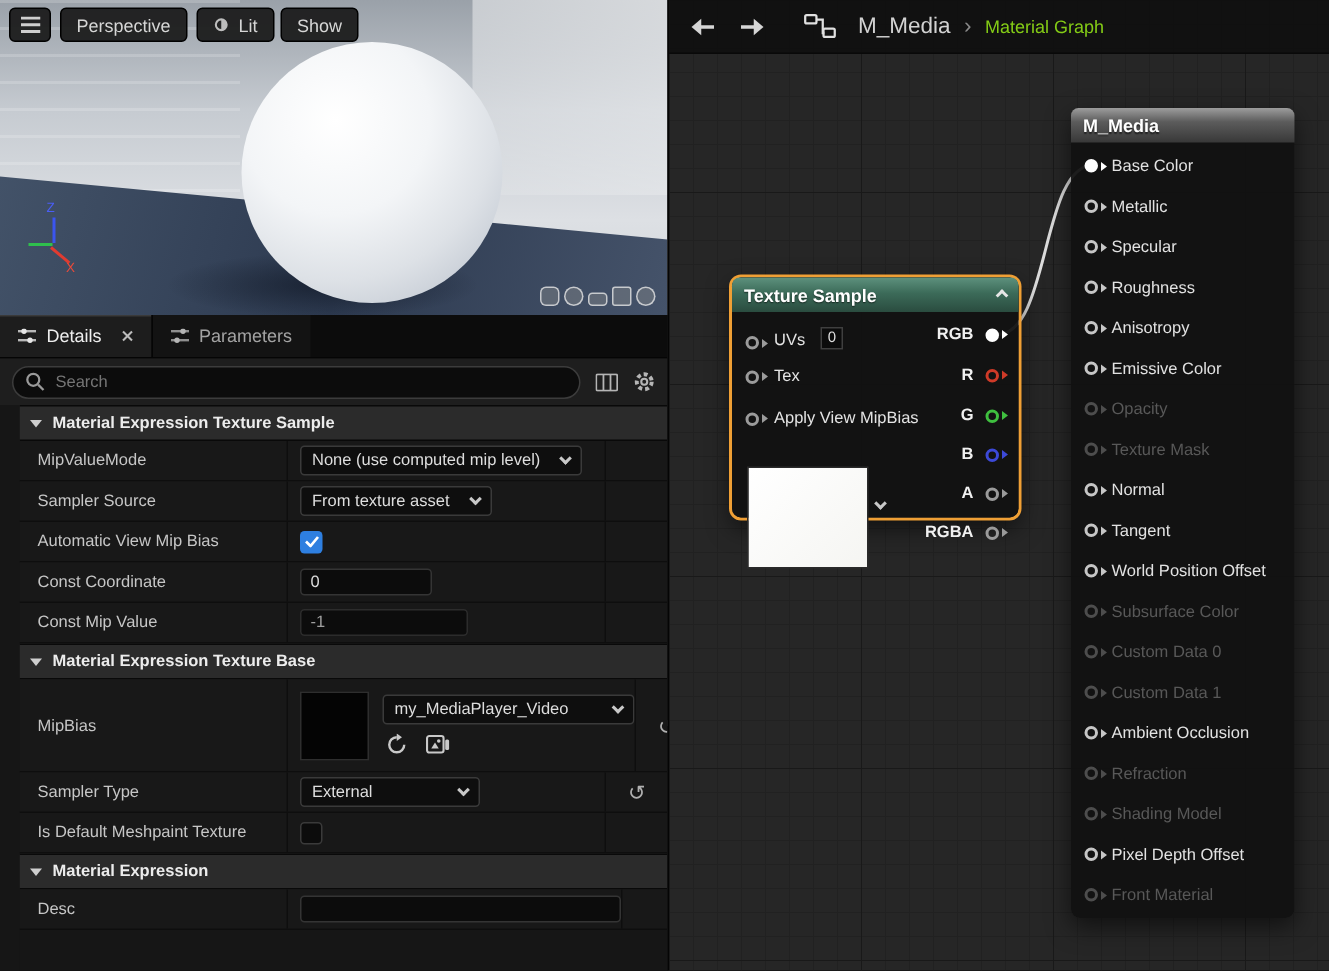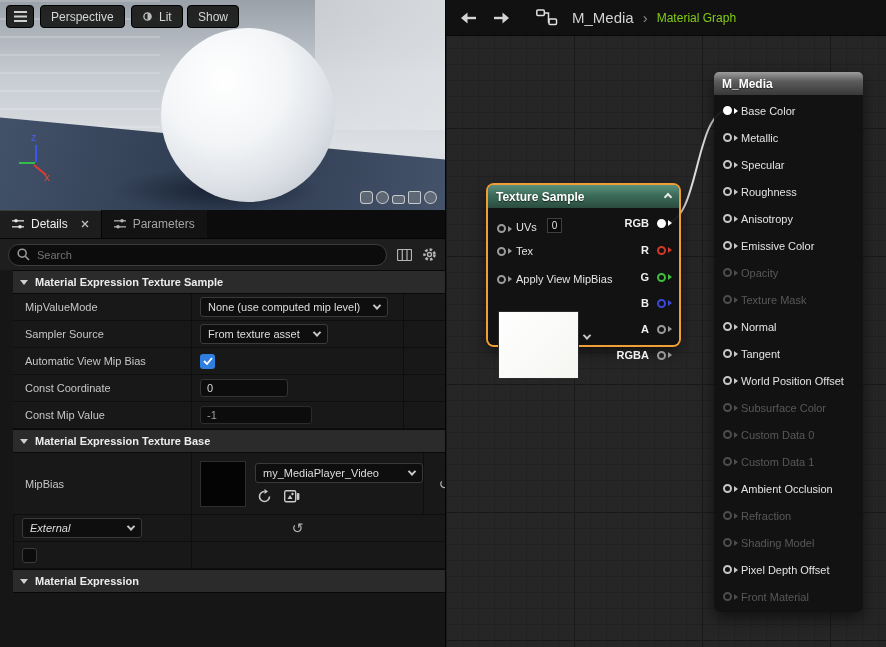--- a/index.html
+++ b/index.html
@@ -330,43 +330,52 @@
               </div>
             </div>
           </div>
         </div>
         <div class="pextra">
             <span class="reset">↺</span>
           </div>
       </div>
 
       <div class="prow">
-        <div class="pval">
-          <div class="dd" style="width:120px;font-style:italic;">
+        <div class="pname">Sampler Type</div>
+        <div class="pval">
+          <div class="dd" style="width:120px;">
             <span>External</span>
             <span class="cv down"></span>
           </div>
         </div>
         <div class="pextra">
             <span class="reset">↺</span>
           </div>
       </div>
 
       <div class="prow">
+        <div class="pname">Is Default Meshpaint Texture</div>
         <div class="pval">
           <div class="checkbox unchecked"></div>
         </div>
         <div class="pextra"></div>
       </div>
 
       <div class="section-h">
         <span class="caret"></span>
         <span>Material Expression</span>
       </div>
 
+      <div class="prow">
+        <div class="pname">Desc</div>
+        <div class="pval">
+          <input class="tfield" style="width: 214px;" value="">
+        </div>
+        <div class="pextra"></div>
+      </div>
 
       <div class="fill"></div>
     </div>
   </div>
 
   <div class="graph">
 
     <div class="ghead">
       <span>
         <svg class="icn" width="18" height="14">

